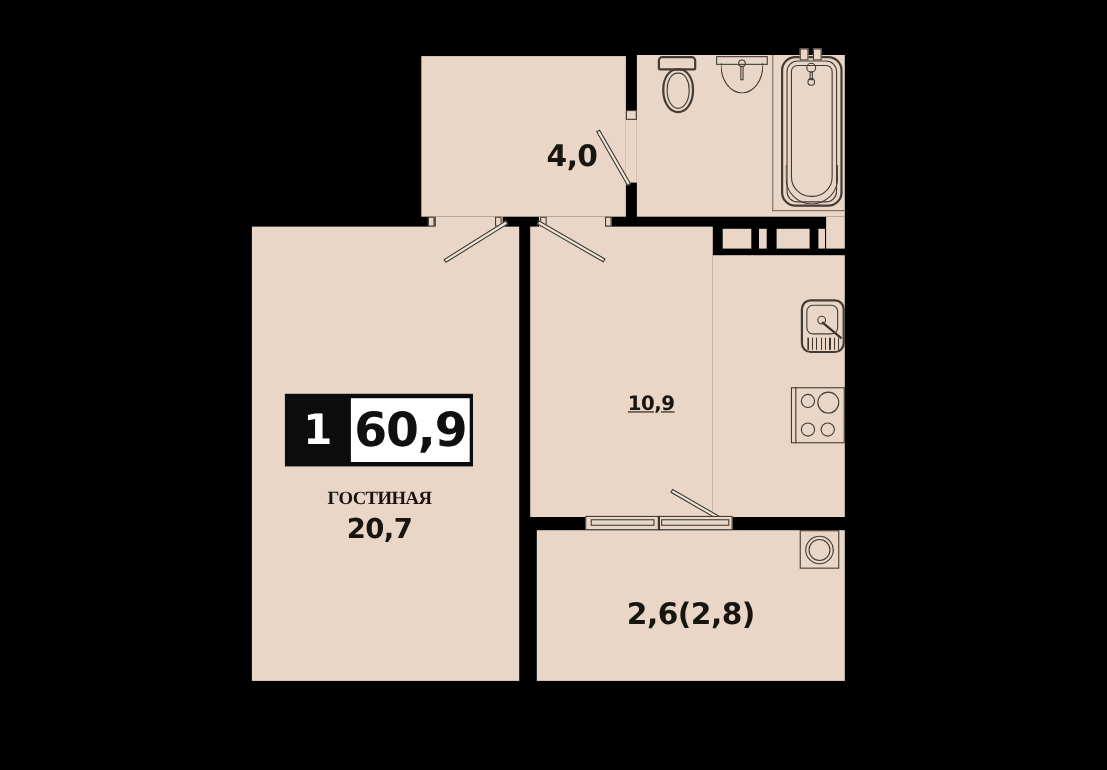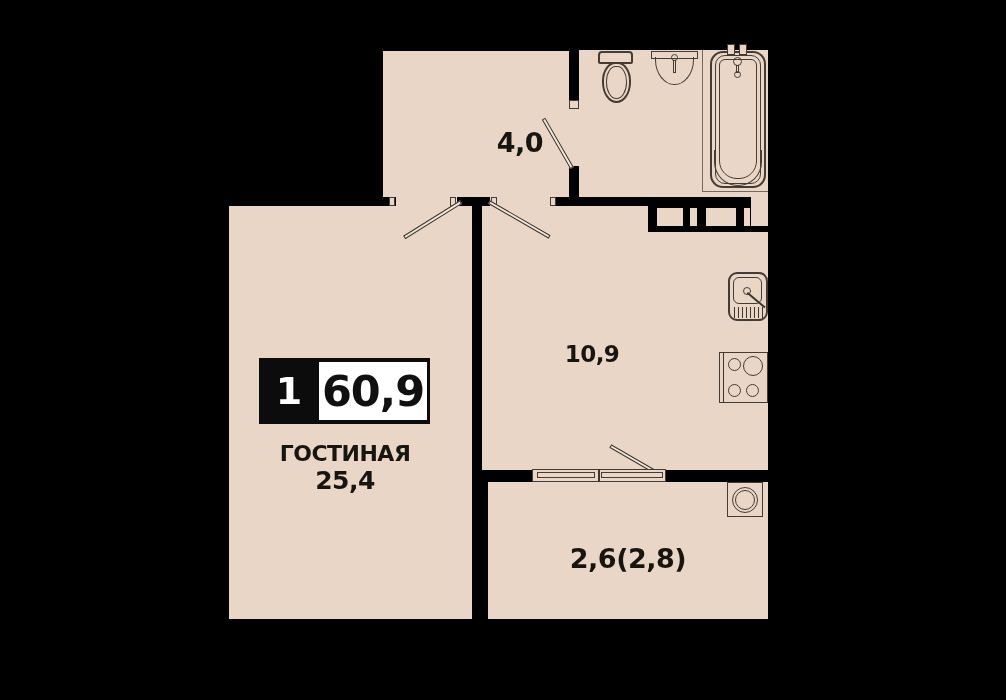--- a/index.html
+++ b/index.html
@@ -96,18 +96,18 @@
   <div class="oline" style="left:727px;top:482px;width:36px;height:35px;"></div>
   <div class="oline circ" style="left:732px;top:487px;width:26px;height:26px;"></div>
   <div class="oline circ" style="left:735px;top:490px;width:20px;height:20px;"></div>
 
   <div class="badge" style="left:259px;top:358px;width:171px;height:66px;">
     <div class="badge-num" style="left:0;top:0;width:60px;height:66px;font-size:38px;">1</div>
     <div class="badge-val" style="left:60px;top:4px;width:108px;height:58px;font-size:43px;letter-spacing:-1px;">60,9</div>
   </div>
 
   <div class="lbl" style="left:470px;top:122px;width:100px;height:40px;font-size:27px;">4,0</div>
-  <div class="lbl" style="left:542px;top:337px;width:100px;height:34px;font-size:23px;">10,9</div>
-  <div class="lbl" style="left:245px;top:435px;width:200px;height:36px;font-size:22px;">ГОСТИНАЯ</div>
-  <div class="lbl" style="left:295px;top:463px;width:100px;height:34px;font-size:25px;">25,4</div>
+  <div class="lbl" style="left:542px;top:350px;width:100px;height:34px;font-size:18px;text-decoration:underline;">10,9</div>
+  <div class="lbl" style="left:245px;top:435px;width:200px;height:36px;font-size:17px;font-family:Liberation Serif, serif;">ГОСТИНАЯ</div>
+  <div class="lbl" style="left:295px;top:463px;width:100px;height:34px;font-size:25px;">20,7</div>
   <div class="lbl" style="left:528px;top:540px;width:200px;height:36px;font-size:27px;">2,6(2,8)</div>
 
 </div>
 
 </body></html>

